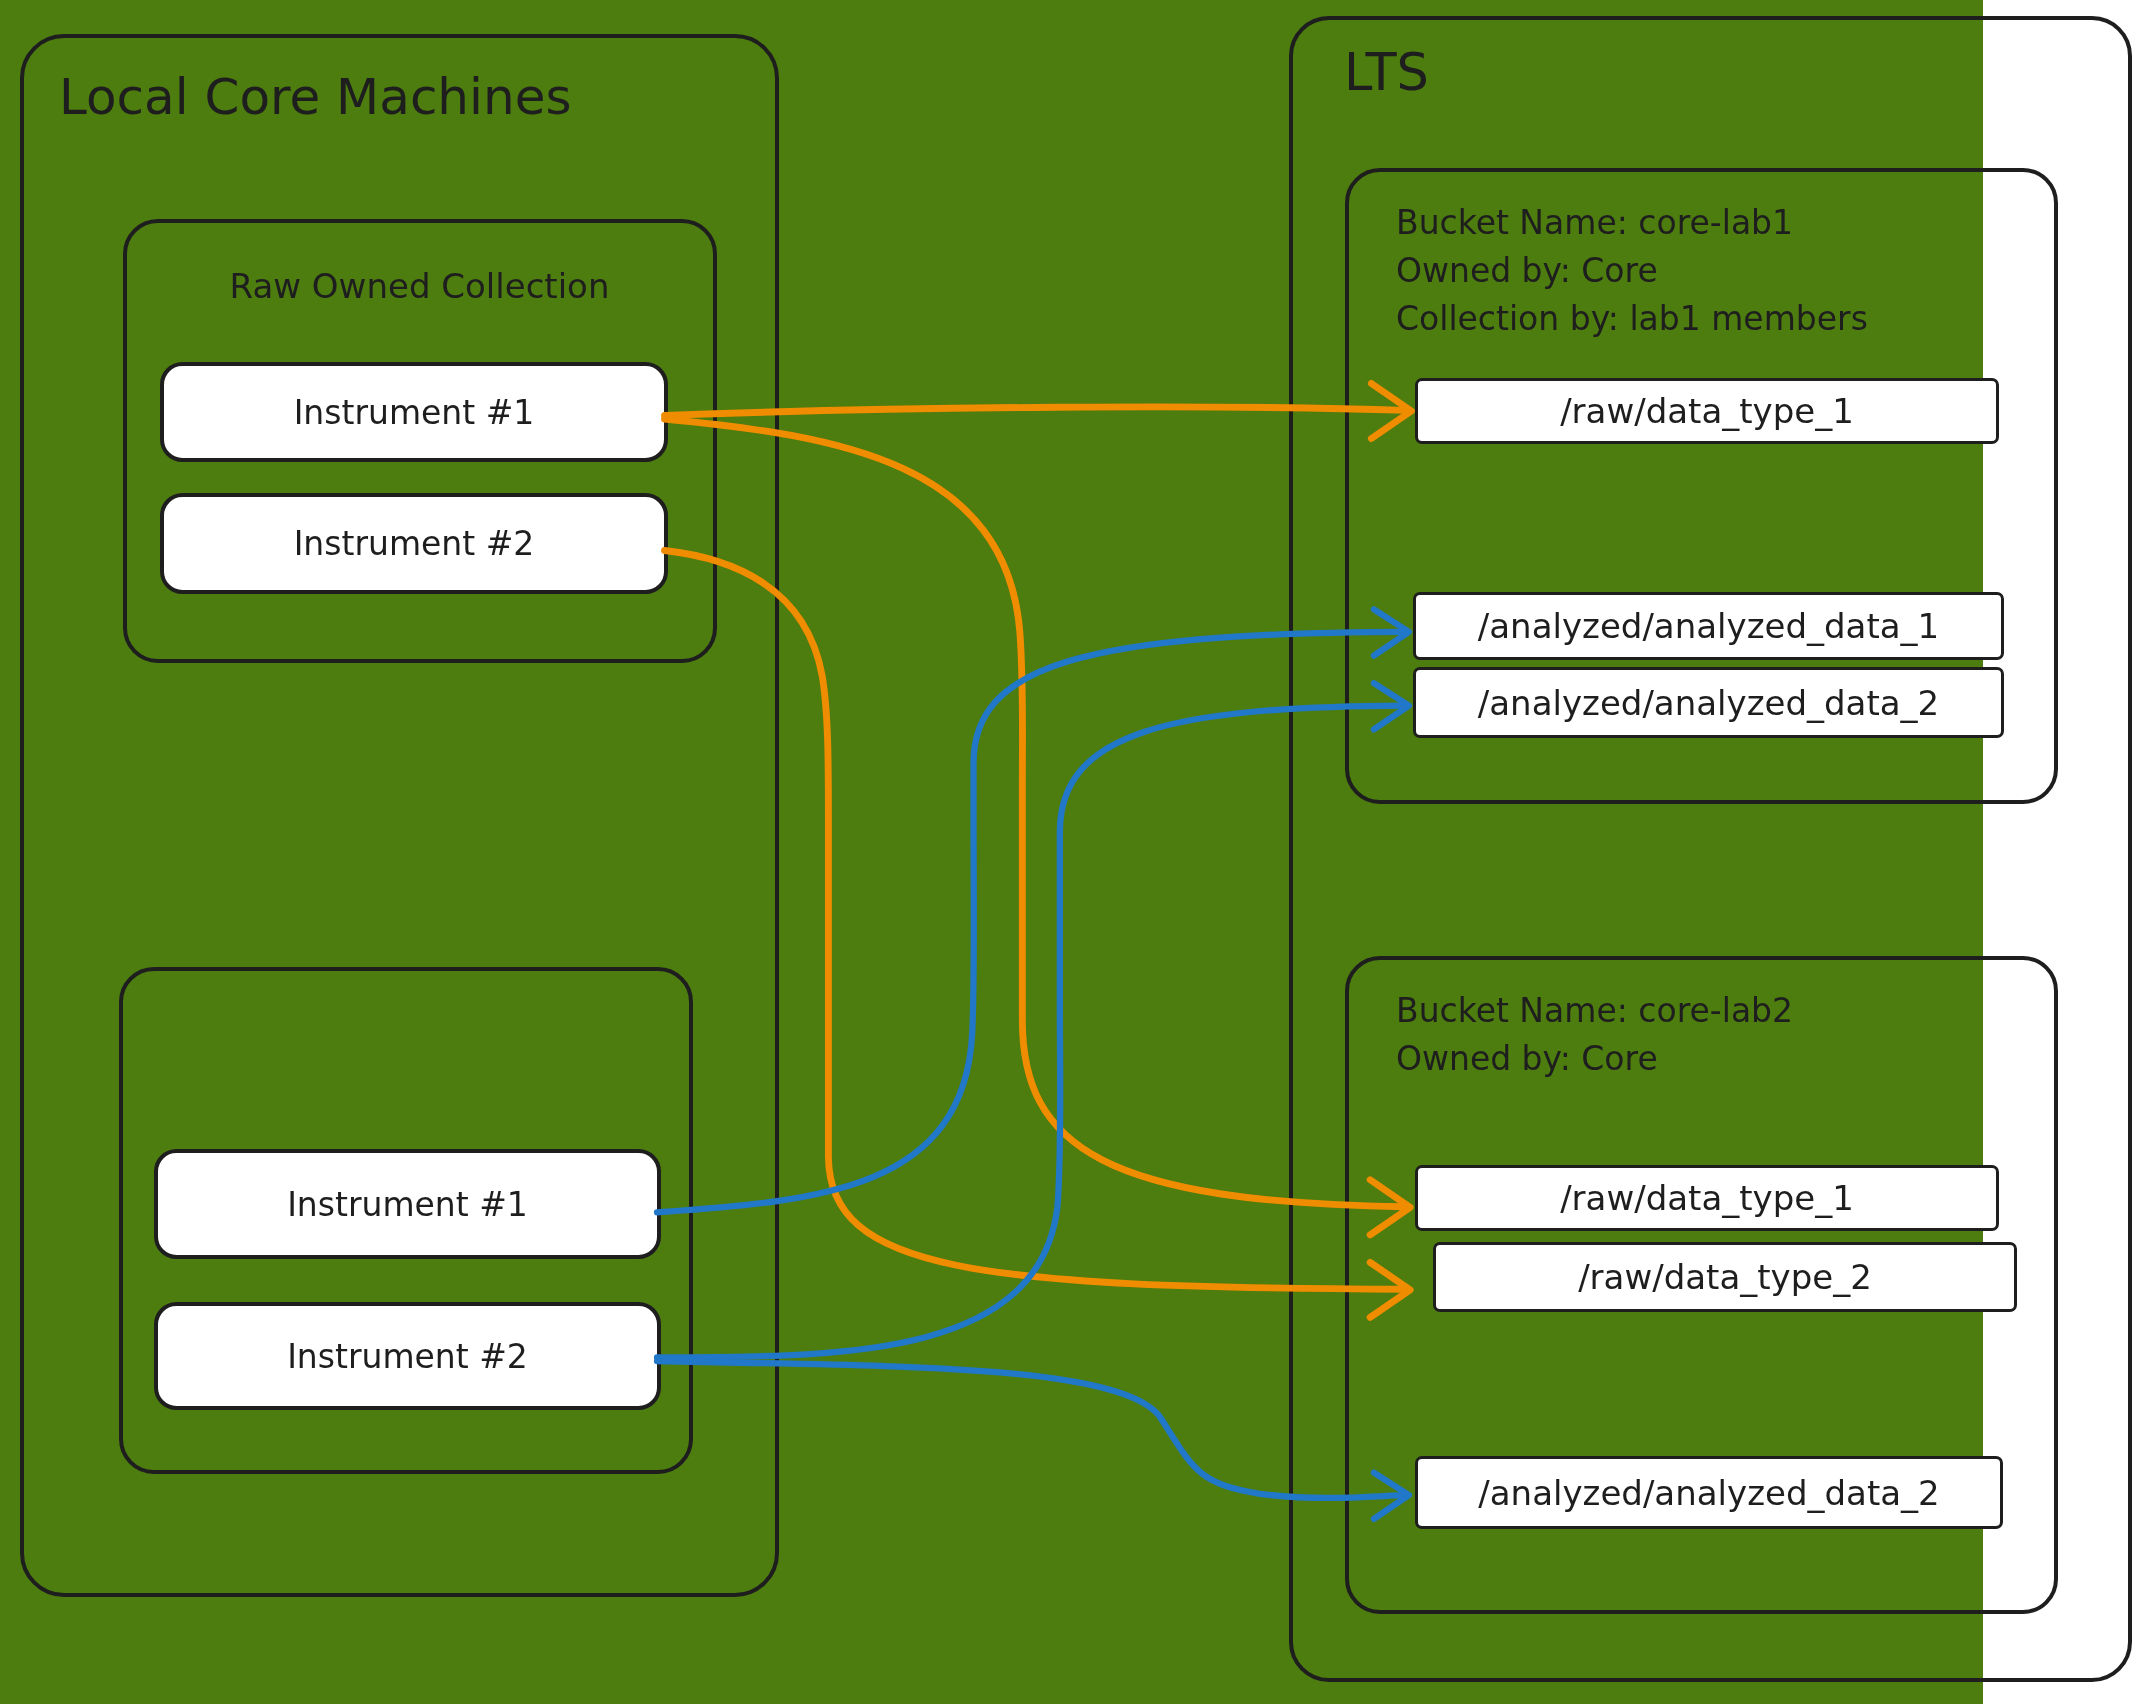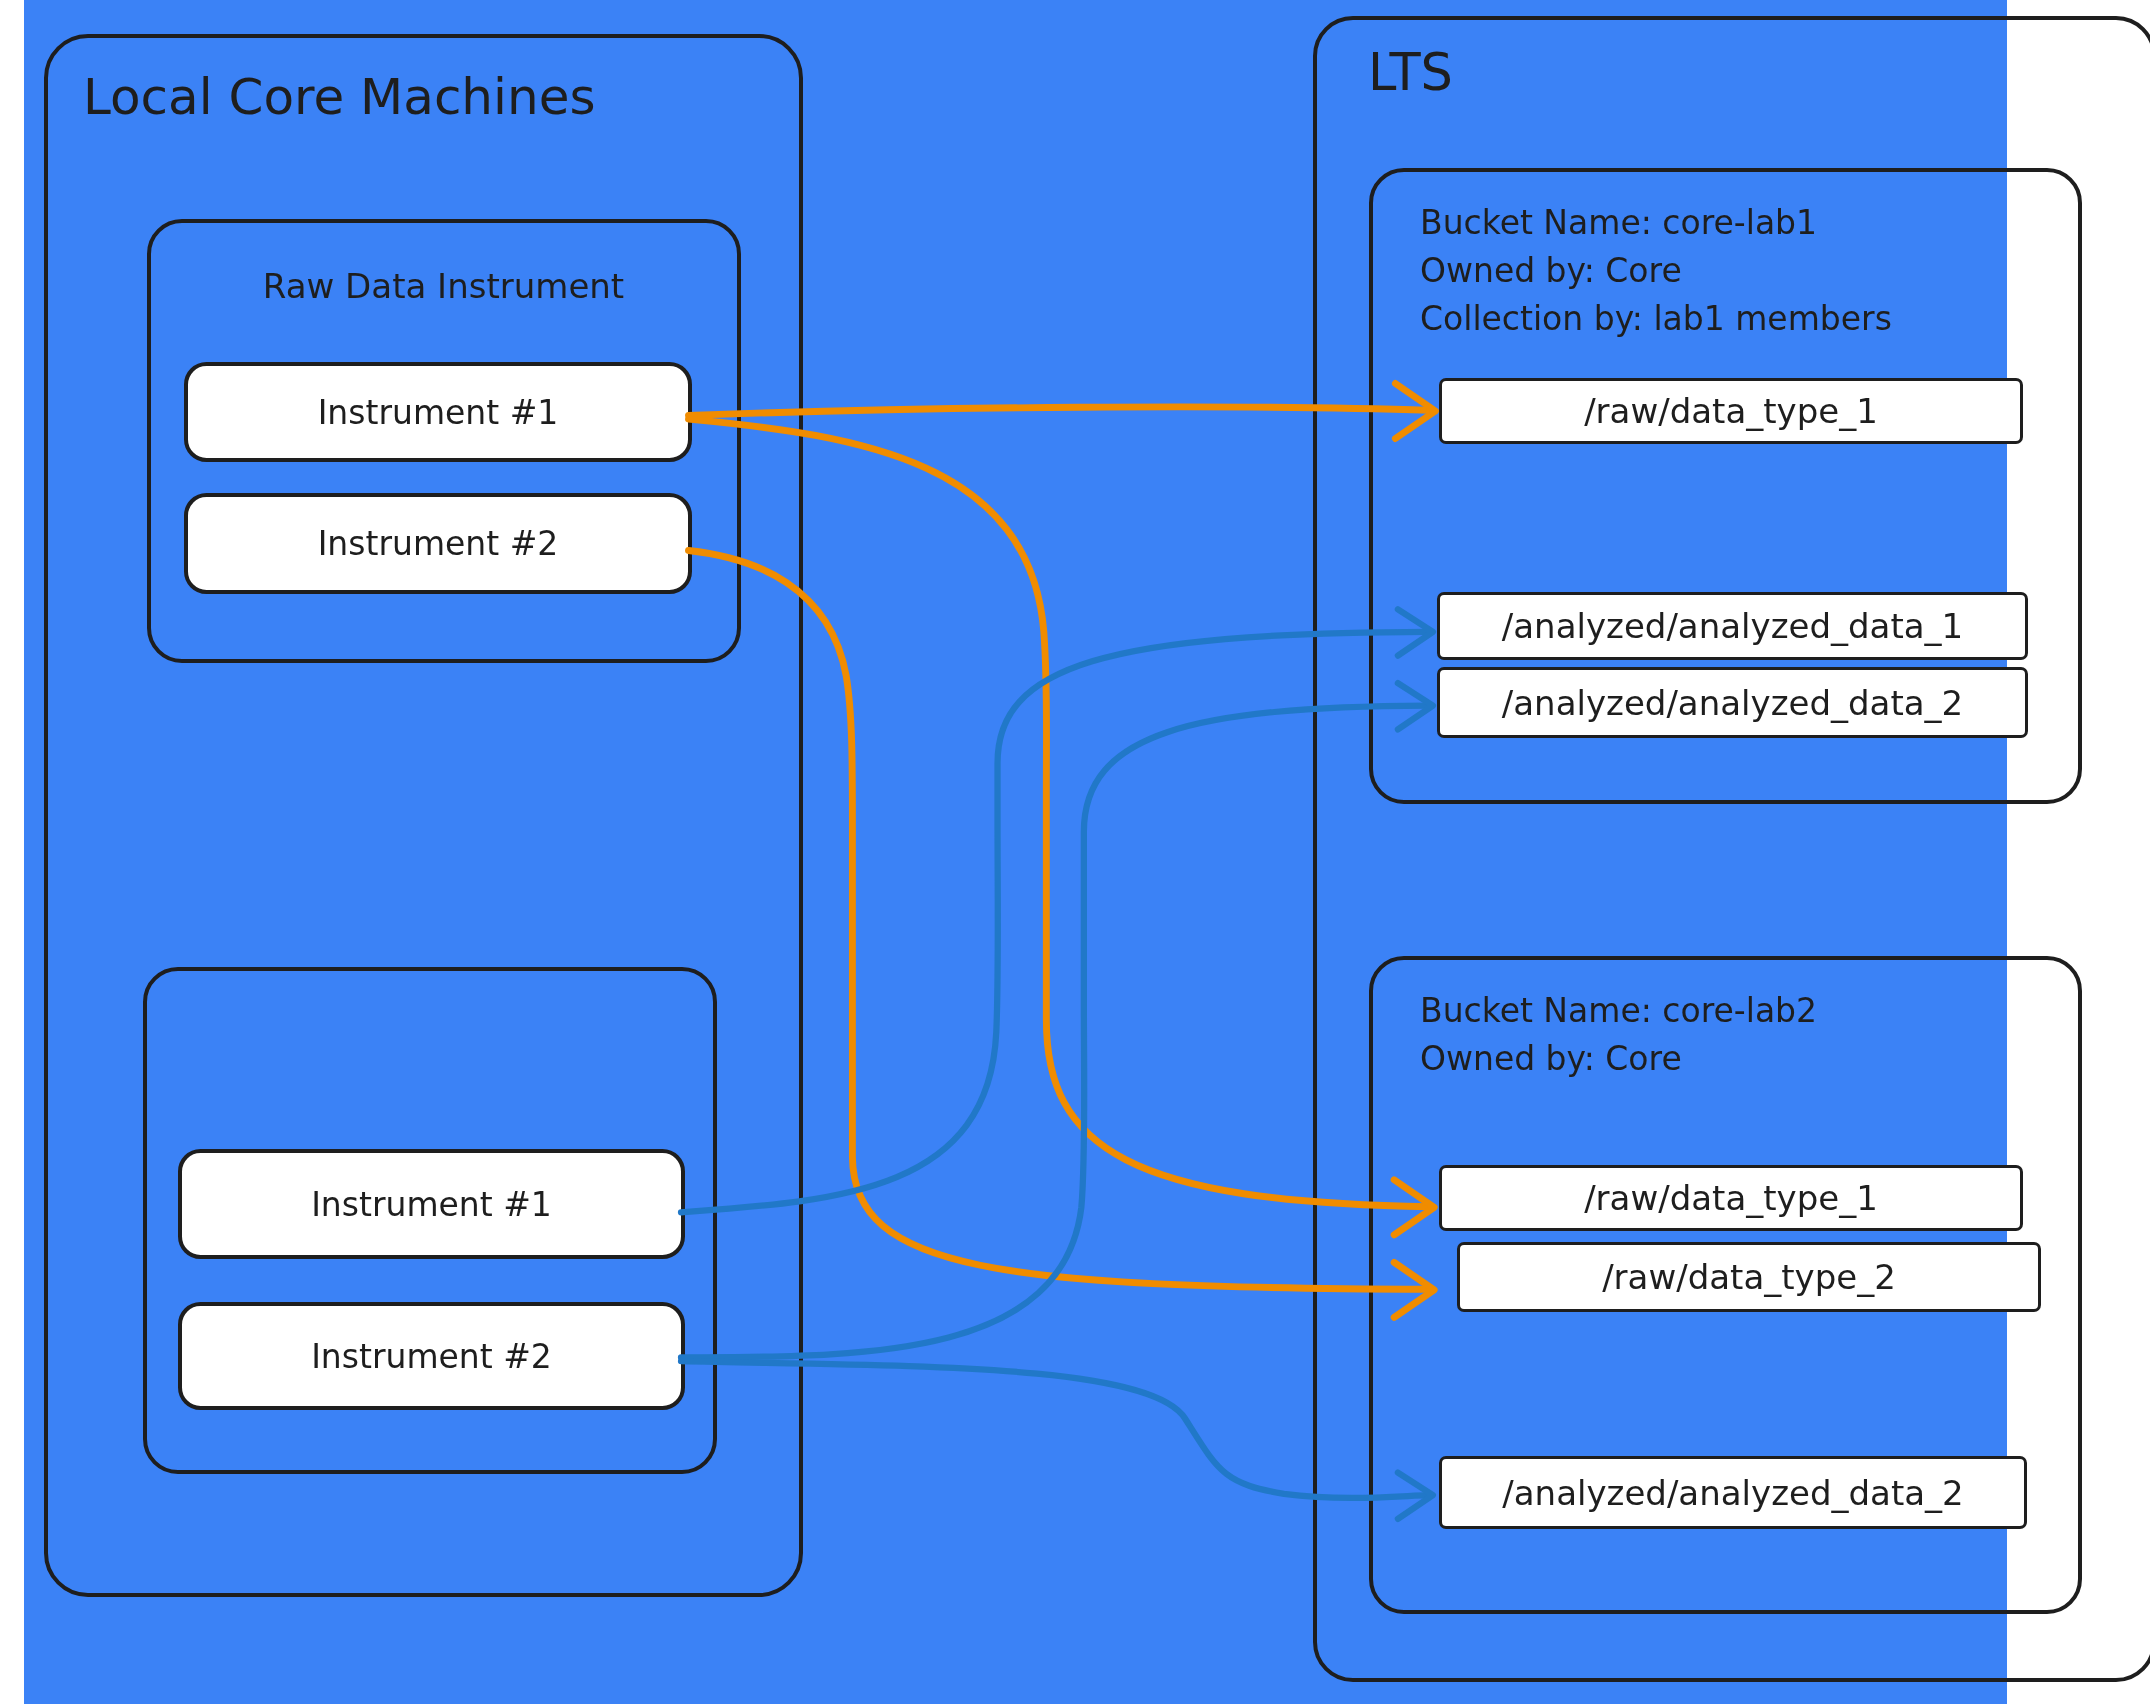--- a/index.html
+++ b/index.html
@@ -9,22 +9,21 @@
     width: 2151px;
     height: 1704px;
     overflow: hidden;
     font-family: "DejaVu Sans", sans-serif;
     color: #1e1e1e;
   }
   #canvas {
     position: relative;
     width: 1983px;
     height: 1704px;
-    background: #3b82f6;
-    margin-left: 24px;
+    background: #4d7c0f;
   }
   .panel, .group, .node, .bucket, .pathbox {
     position: absolute;
     background: #ffffff;
     border: 4.4px solid #1e1e1e;
     box-sizing: border-box;
   }
   .panel  { border-radius: 44px; background: transparent; }
   .group  { border-radius: 35px; background: transparent; }
   .bucket { border-radius: 35px; background: transparent; }
@@ -96,21 +95,21 @@
 </style>
 </head>
 <body>
 
 <div id="canvas">
 
   <div class="panel" id="left-panel"></div>
   <div class="panel-title" id="left-title">Local Core Machines</div>
 
   <div class="group" id="raw-group"></div>
-  <div class="group-title" id="raw-title">Raw Data Instrument</div>
+  <div class="group-title" id="raw-title">Raw Owned Collection</div>
   <div class="node" id="raw-inst1">
     <span class="node-label">Instrument #1</span>
   </div>
   <div class="node" id="raw-inst2">
     <span class="node-label">Instrument #2</span>
   </div>
 
   <div class="group" id="aas-group"></div>
   <div class="node" id="aas-inst1">
     <span class="node-label">Instrument #1</span>

